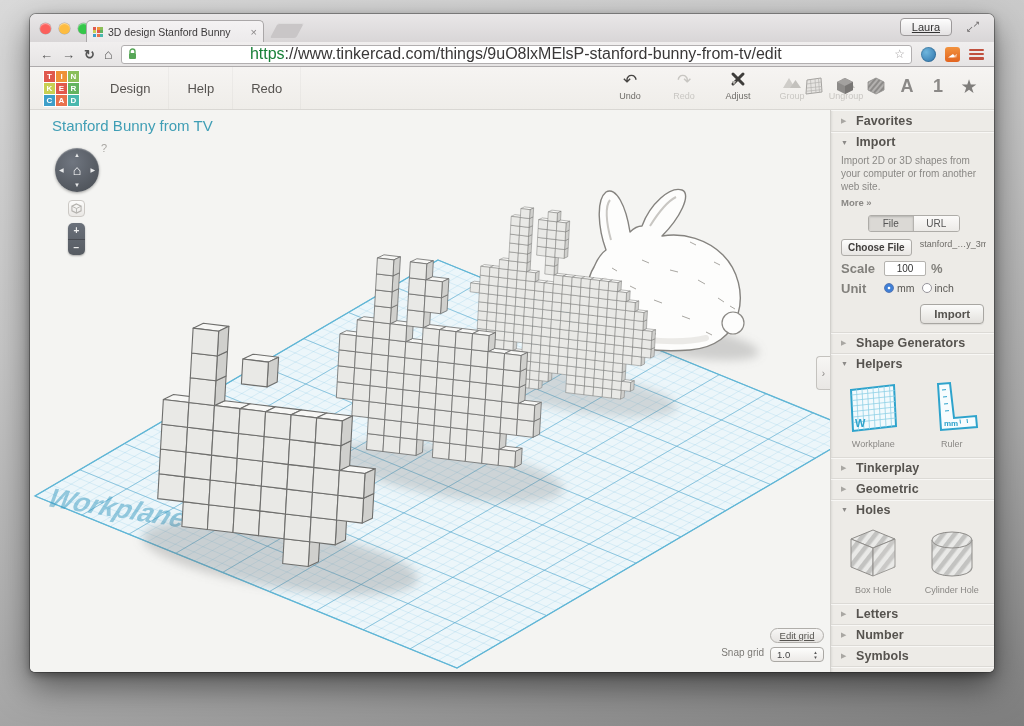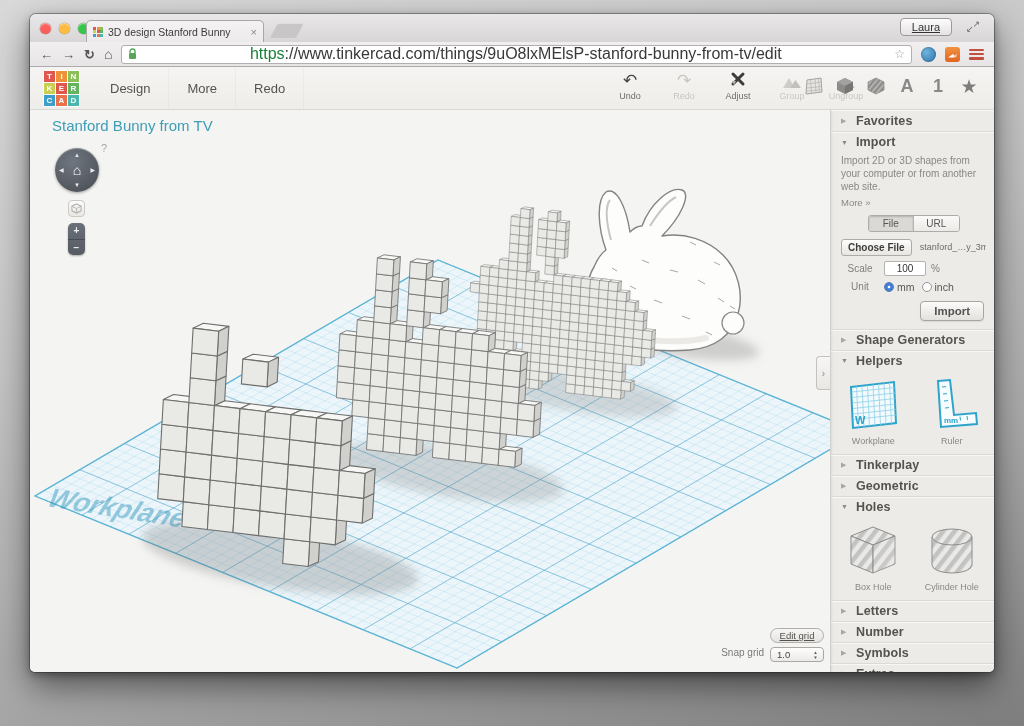--- a/index.html
+++ b/index.html
@@ -162,31 +162,31 @@
   .sec {
     display:flex; align-items:center; gap:7px; padding:4px 0 4px 10px; height:21px;
     border-top:1px solid #dcdad6; box-shadow:inset 0 1px 0 rgba(255,255,255,.6);
   }
   .sec.first { border-top:none; }
   .sec .tri { font-size:7px; color:#a9a7a3; width:8px; }
   .sec .tri.open { color:#8b8987; }
   .sec .sec-label { font-size:12.5px; color:#56534f; font-weight:bold; letter-spacing:.1px; }
   .import-body { padding:2px 8px 8px 10px; }
   .imp-desc { font-size:10px; line-height:1.32; color:#8a8885; }
-  .imp-more { font-size:9.5px; color:#8a8885; margin-top:3px; }
+  .imp-more { font-size:9.5px; color:#8a8885; margin-top:3px;font-weight:bold; }
   .seg { margin:7px auto 0; width:92px; height:17px; display:flex; border:1px solid #aeaca8; border-radius:3px; overflow:hidden; }
   .seg-btn { flex:1; font-family:inherit; font-size:10px; color:#555; border:none; background:linear-gradient(#fbfaf9,#eceae7); }
   .seg-btn.active { background:#dbd9d5; box-shadow:inset 0 1px 2px rgba(0,0,0,.18); }
   .seg-btn + .seg-btn { border-left:1px solid #b5b3af; }
-  .file-row { display:flex; align-items:center; margin-top:7px; gap:8px; }
+  .file-row { display:flex; margin-top:7px; gap:8px; }
   .choose-btn { font-family:inherit; font-size:10px; font-weight:bold; color:#403e3c; padding:2px 6px;
     background:linear-gradient(#fdfdfc,#e8e6e3); border:1px solid #aeaca8; border-radius:3px; white-space:nowrap; }
   .fname { font-size:9px; color:#6e6c68; white-space:nowrap; overflow:hidden; }
   .form-row { display:flex; align-items:center; margin-top:5px; gap:5px; }
-  .form-row .flbl { width:38px; text-align:center; font-size:10px; color:#82807c; }
+  .form-row .flbl { width:38px; text-align:left; font-size:13px; color:#82807c;font-weight:bold; }
   .scale-input { width:42px; height:15px; border:1px solid #b5b3af; border-radius:2px; font-family:inherit; font-size:10px; text-align:center; color:#333; background:#fff; }
   .unit-wrap { display:flex; align-items:center; gap:3px; }
   .radio { width:10px; height:10px; border-radius:50%; border:1px solid #97959b; background:#fff; position:relative; display:inline-block; }
   .radio.checked { background:radial-gradient(circle,#fff 0 18%, #3f7fd6 30% 100%); border-color:#5577b5; }
   .radio-lbl { font-size:10.5px; color:#595753; margin-right:4px; }
   .import-row { display:flex; justify-content:flex-end; margin-top:8px; padding-right:2px; }
   .import-btn { font-family:inherit; font-size:11.5px; font-weight:bold; color:#55534f; padding:3px 13px;
     background:linear-gradient(#fbfbfa,#e3e1dd); border:1px solid #a8a6a2; border-radius:4px;
     box-shadow:0 1px 1px rgba(0,0,0,.08); }
   .shape-grid { display:flex; padding:6px 6px 8px; gap:6px; }
@@ -258,21 +258,21 @@
         <div style="background: rgb(139, 191, 90);">N</div>
         <div style="background: rgb(200, 207, 82);">K</div>
         <div style="background: rgb(224, 88, 77);">E</div>
         <div style="background: rgb(99, 179, 95);">R</div>
         <div style="background: rgb(61, 159, 201);">C</div>
         <div style="background: rgb(232, 114, 76);">A</div>
         <div style="background: rgb(74, 184, 173);">D</div>
       </div>
     <div class="appmenu">
       <span class="mitem">Design</span>
-      <span class="mitem">More</span>
+      <span class="mitem">Help</span>
       <span class="mitem">Redo</span>
     </div>
     <div class="tools">
       <div class="tool">
         <span class="t-ic">↶</span>
         <span class="t-lbl">Undo</span>
       </div>
       <div class="tool disabled">
         <span class="t-ic">↷</span>
         <span class="t-lbl">Redo</span>

